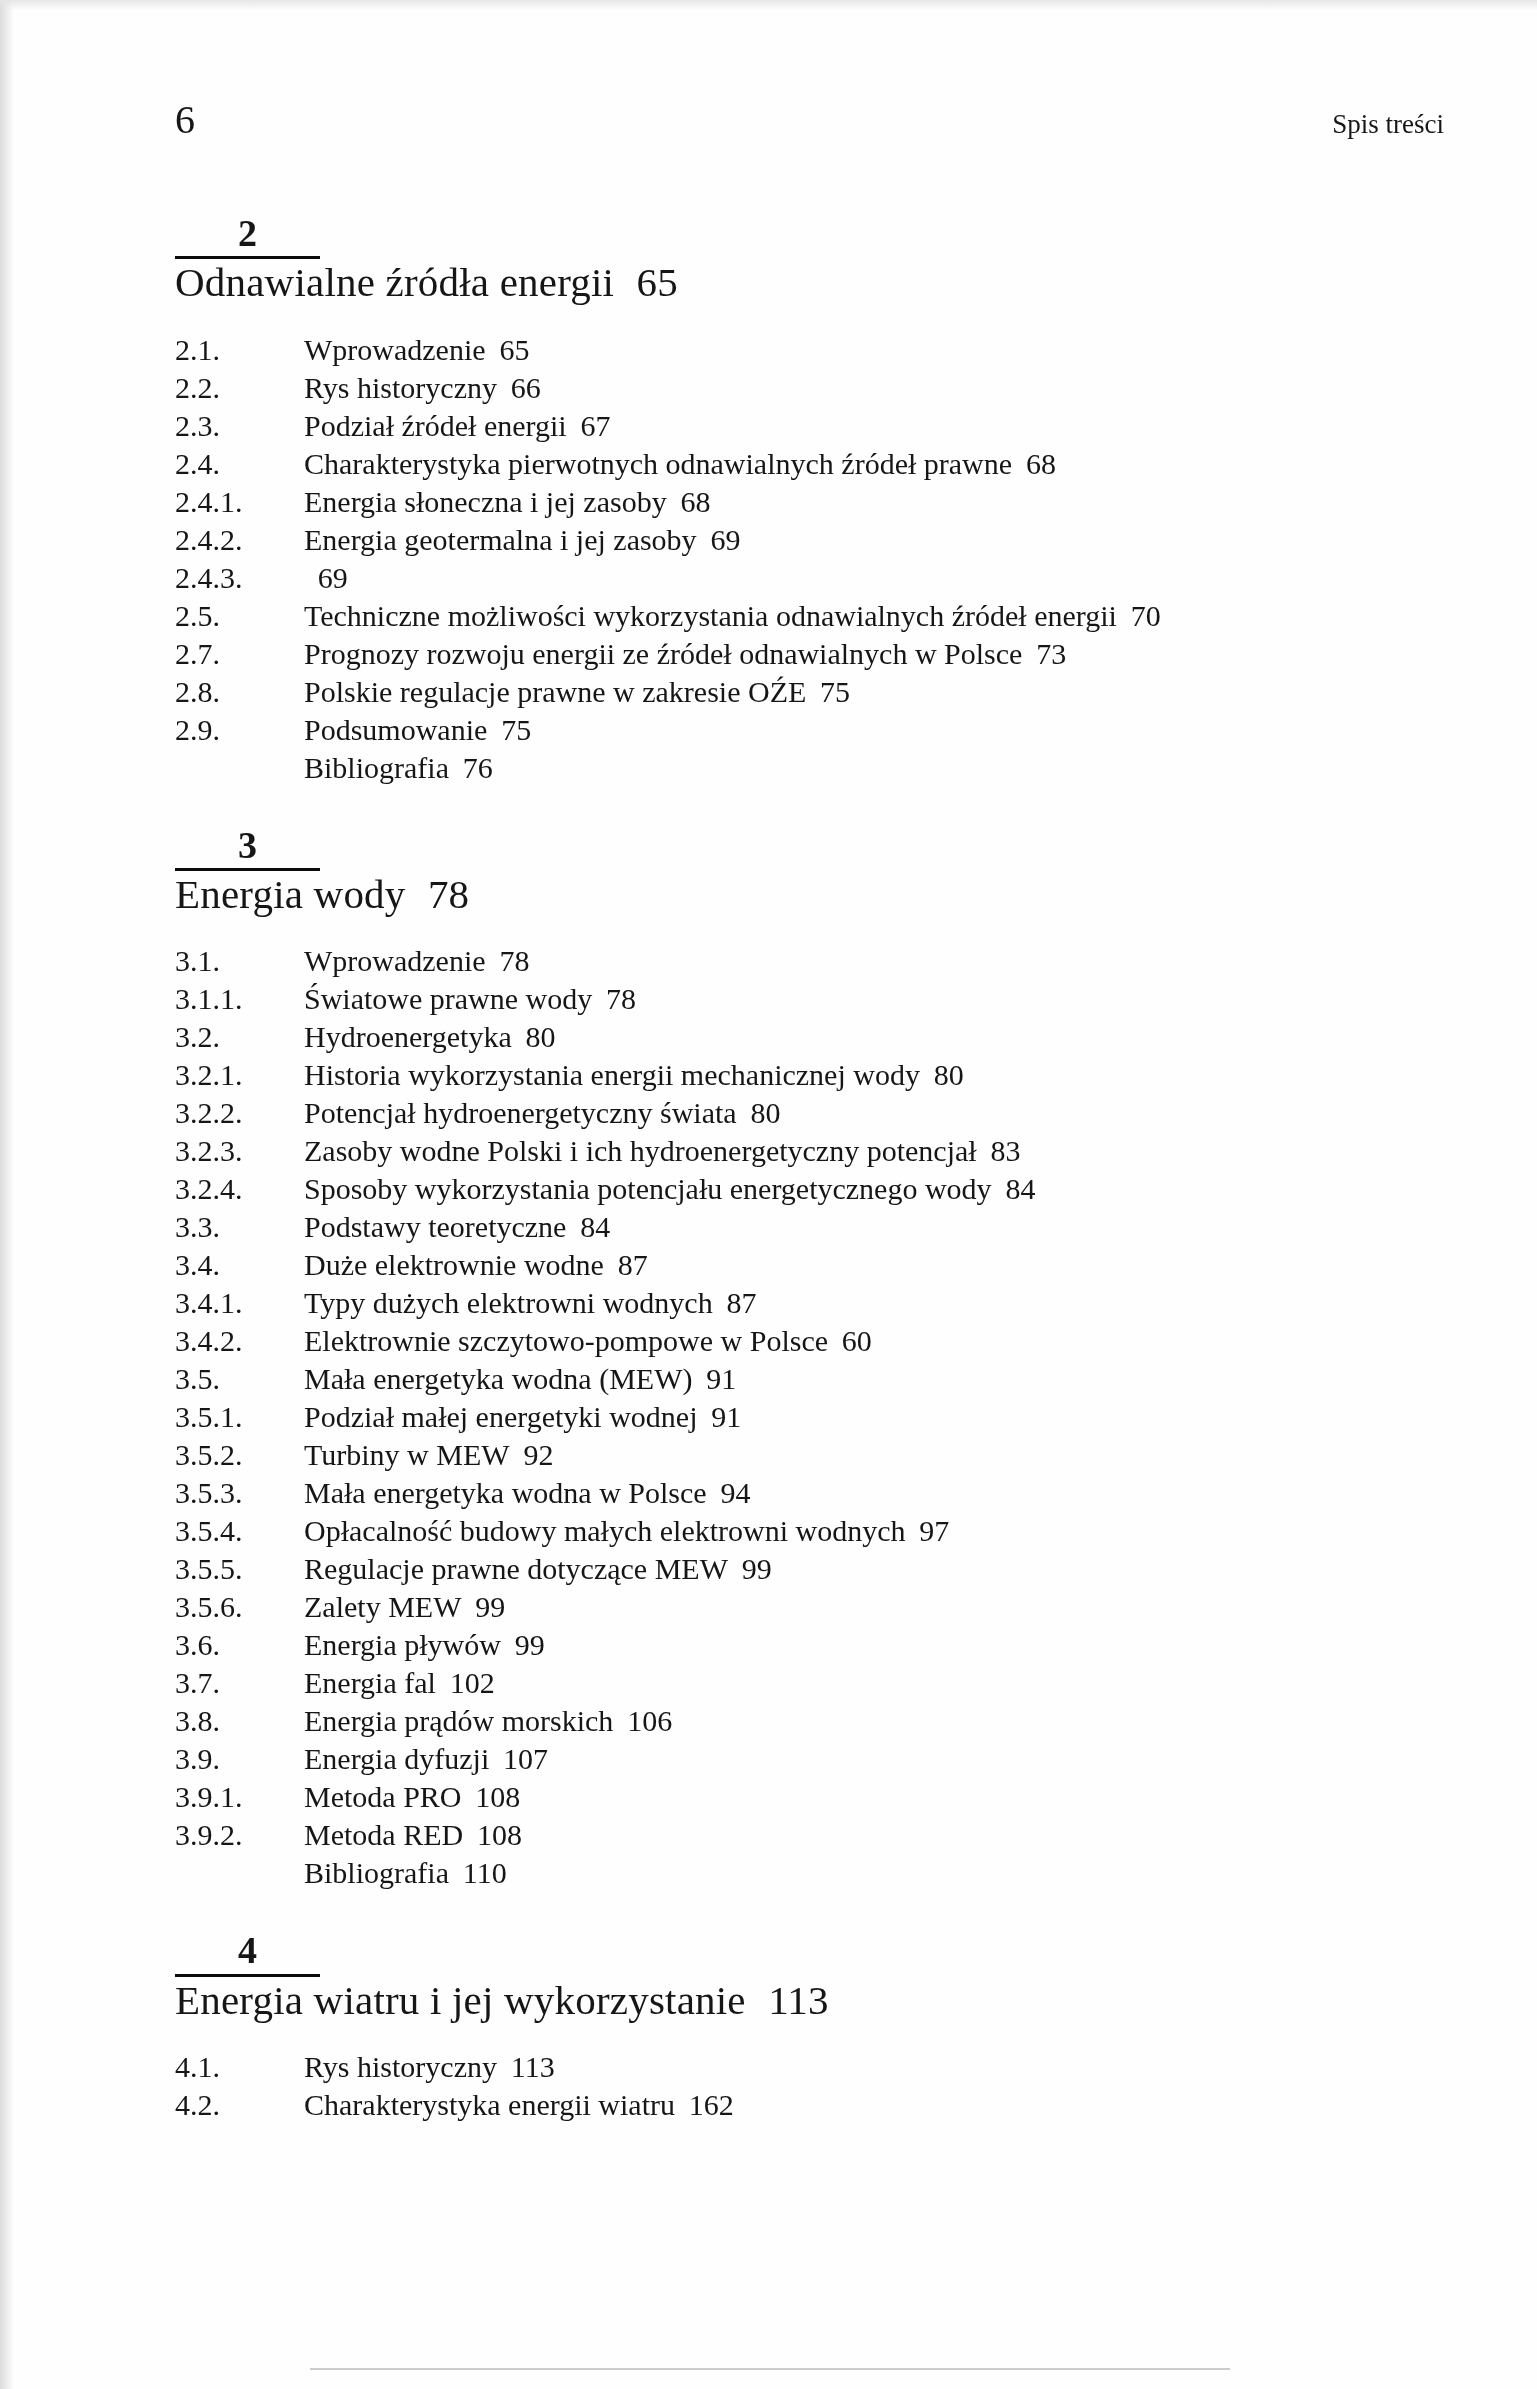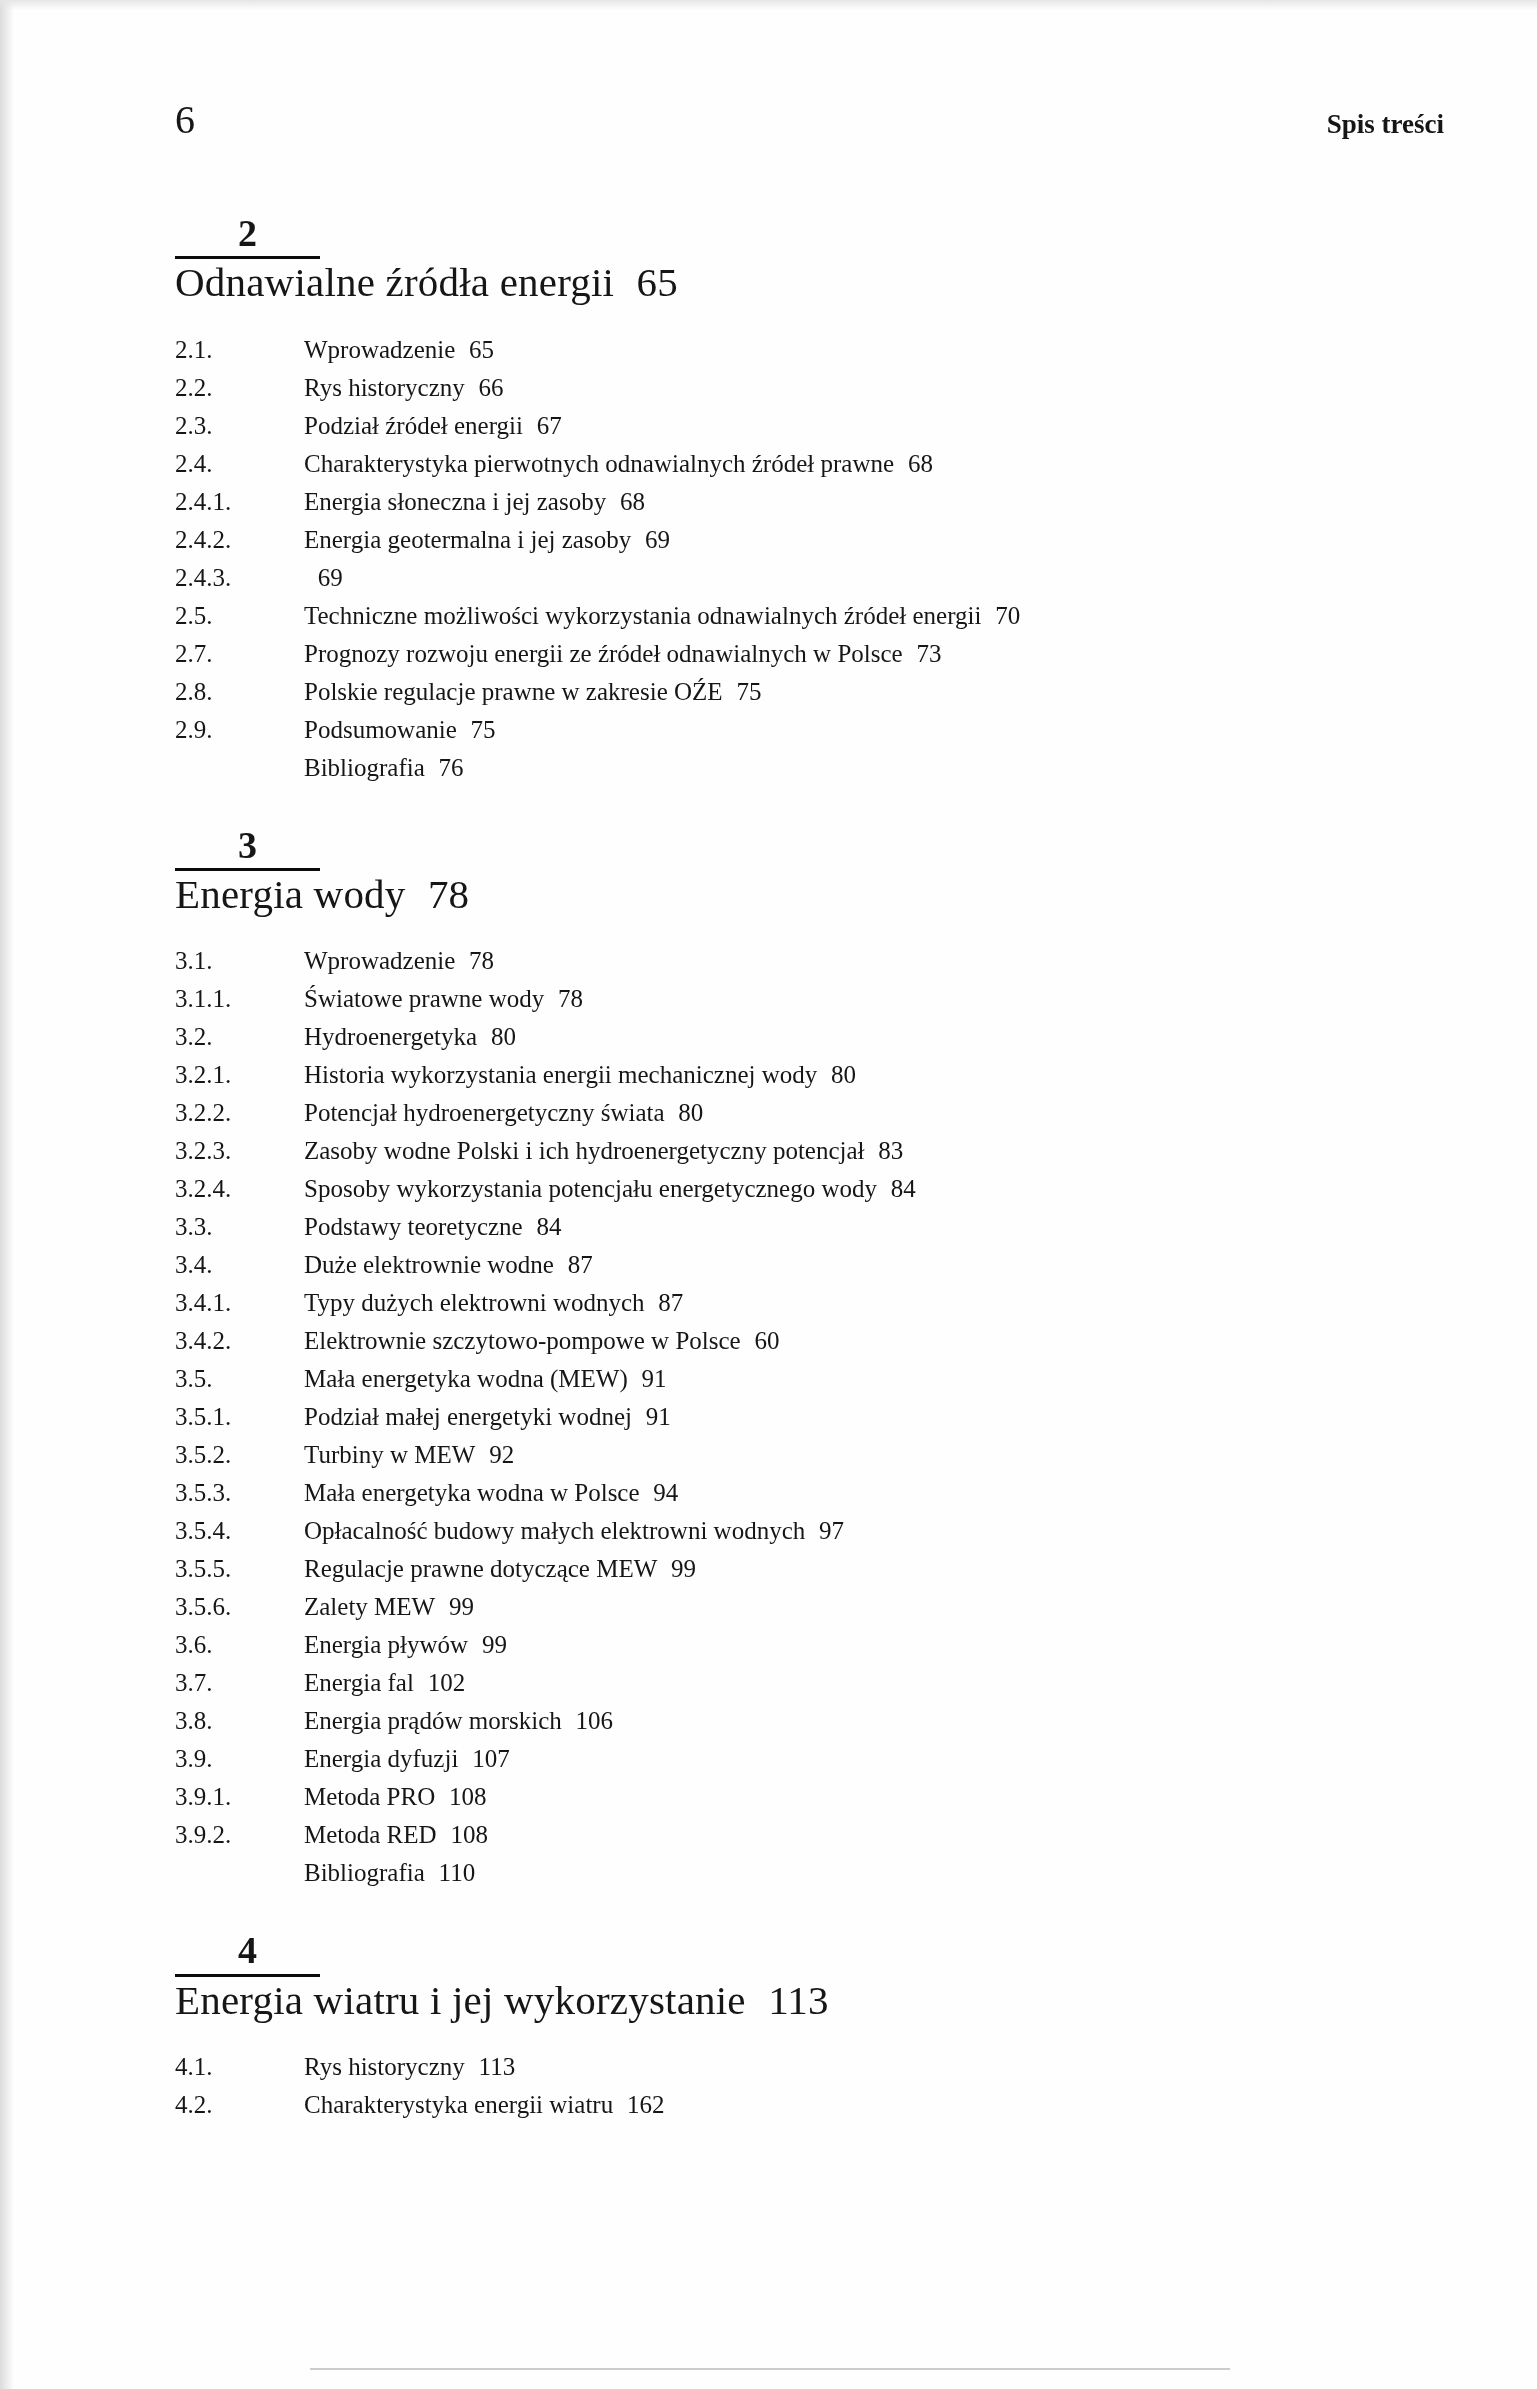--- a/index.html
+++ b/index.html
@@ -38,21 +38,21 @@
     display: flex;
     justify-content: space-between;
     align-items: baseline;
   }
   .pagenum {
     font-size: 40px;
     line-height: 1;
   }
   .header-right {
     font-size: 27px;
-    font-weight: 700;
+    font-weight: 400;
     line-height: 1;
     margin-left: 6px;
   }
 
   #chapters {
     position: absolute;
     top: 0;
     left: 175px;
     right: 86px;
     padding-top: 213px;
@@ -77,21 +77,21 @@
     letter-spacing: 0.2px;
   }
   .chap-title .pg {
     margin-left: 22.4px;
   }
   .entries {
     margin-top: 24px;
   }
   .entry {
     display: flex;
-    font-size: 25px;
+    font-size: 30px;
     line-height: 38px;
   }
   .entry .num {
     flex: none;
     width: 129px;
   }
   .entry .epage {
     margin-left: 13.8px;
   }
 </style>

